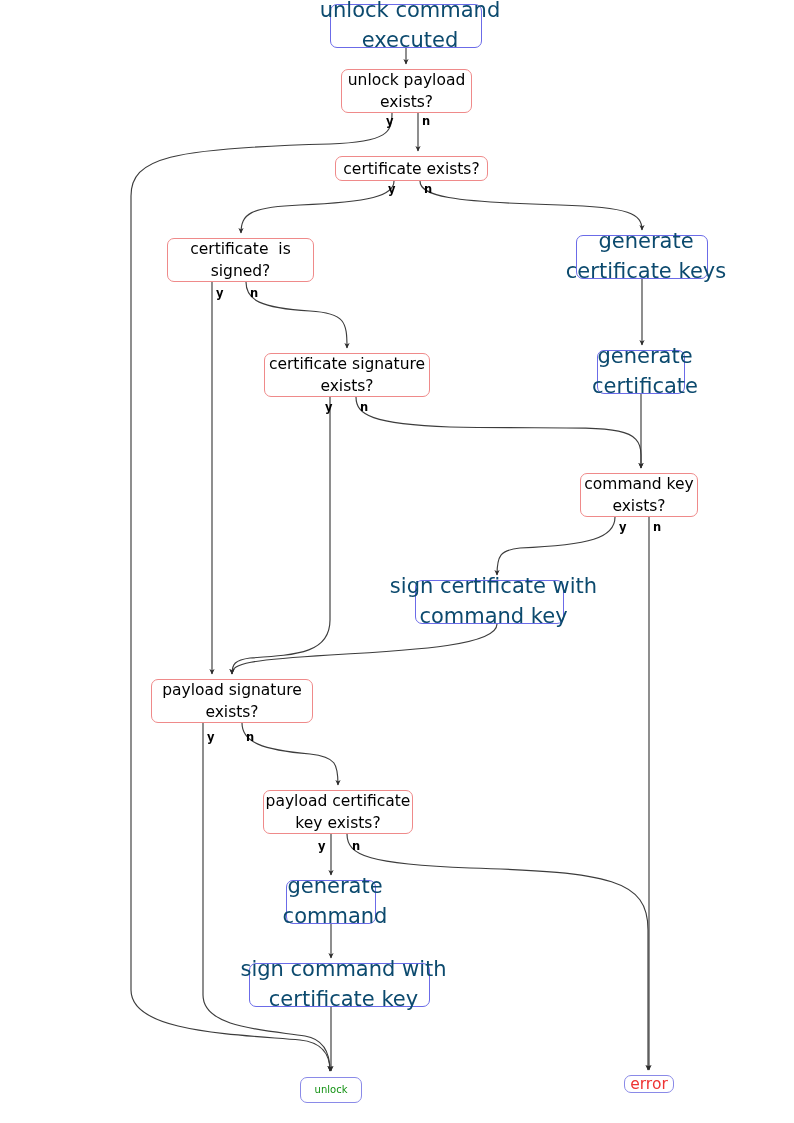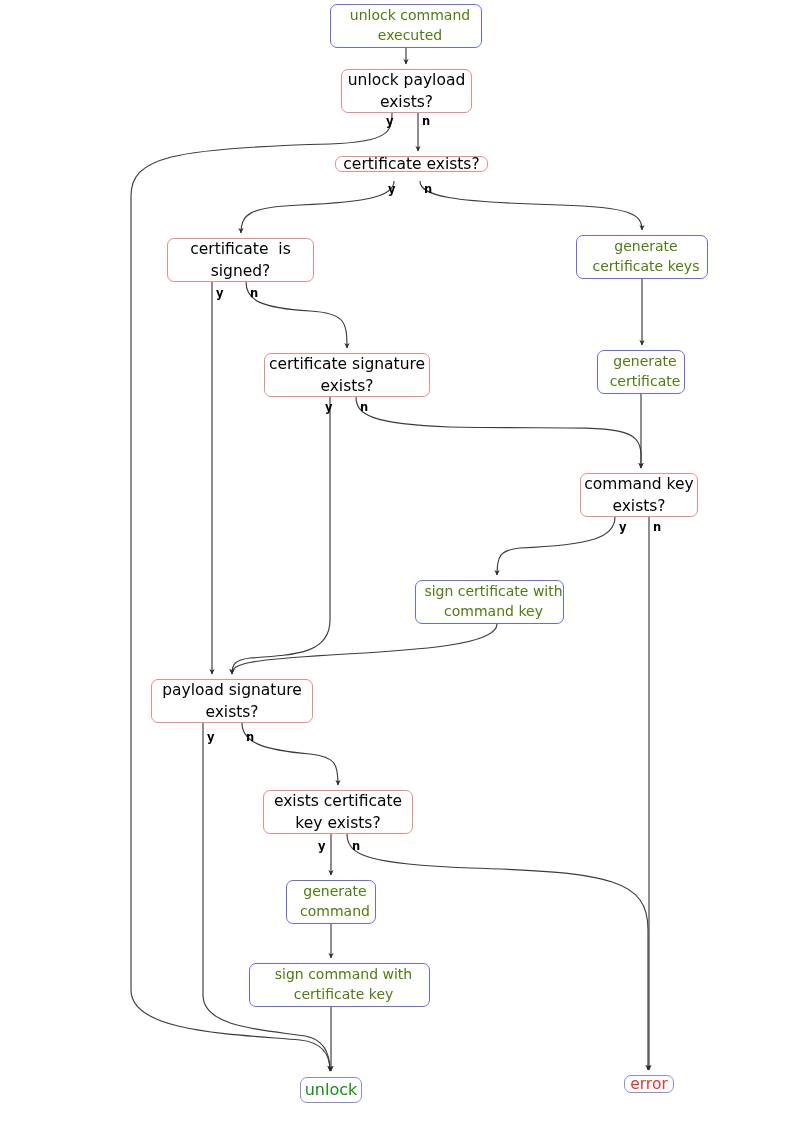--- a/index.html
+++ b/index.html
@@ -5,22 +5,22 @@
 <style>
   html,body{margin:0;padding:0;background:#ffffff;}
   body{font-family:"DejaVu Sans","Liberation Sans",sans-serif;}
   #stage{position:relative;width:794px;height:1123px;overflow:hidden;background:#fff;}
   #edges{position:absolute;left:0;top:0;width:794px;height:1123px;}
   .node{position:absolute;box-sizing:border-box;border-radius:7px;background:#ffffff;
         display:flex;flex-direction:column;align-items:center;justify-content:center;
         line-height:1.42;white-space:pre;text-align:center;}
   .node .ln{display:block;}
   .decision{border:1.3px solid #ef8a8a;color:#000000;font-size:15.5px;}
-  .process{border:1.3px solid #6b6be8;color:#4d7c0f;font-size:14px;padding-left:8px;}
-  .term-ok{border:1.3px solid #8a8ae8;color:#139213;font-size:16px;}
+  .process{border:1.3px solid #6b6be8;color:#0c4a6e;font-size:21px;padding-left:8px;}
+  .term-ok{border:1.3px solid #8a8ae8;color:#139213;font-size:10px;}
   .term-err{border:1.3px solid #8a8ae8;color:#ee3333;font-size:15.5px;}
   .elabel{position:absolute;font-size:11.5px;font-weight:bold;color:#000;
           font-family:"DejaVu Sans","Liberation Sans",sans-serif;line-height:1;}
 </style>
 </head>
 <body>
 
 <div id="stage">
 
   <svg id="edges" viewBox="0 0 794 1123" xmlns="http://www.w3.org/2000/svg">
@@ -49,29 +49,29 @@
         <path d="M331,834 L331,875" marker-end="url(#arrow)"></path>
         <path d="M347,834 C347,856 370,864 470,868 C610,872 648,880 648,930 L648,1070" marker-end="url(#arrow)"></path>
         <path d="M331,924 L331,958" marker-end="url(#arrow)"></path>
         <path d="M331,1007 L331,1071" marker-end="url(#arrow)"></path>
       </g>
   </svg>
 
   <div id="node-layer">
       <div class="node process" style="left: 330px; top: 4px; width: 152px; height: 44px;"><span class="ln">unlock command</span><span class="ln">executed</span></div>
       <div class="node decision" style="left: 341px; top: 69px; width: 131px; height: 44px;"><span class="ln">unlock payload</span><span class="ln">exists?</span></div>
-      <div class="node decision" style="left: 335px; top: 156px; width: 153px; height: 16px;"><span class="ln">certificate exists?</span></div>
+      <div class="node decision" style="left: 335px; top: 156px; width: 153px; height: 25px;"><span class="ln">certificate exists?</span></div>
       <div class="node decision" style="left: 167px; top: 238px; width: 147px; height: 44px;"><span class="ln">certificate  is</span><span class="ln">signed?</span></div>
       <div class="node process" style="left: 576px; top: 235px; width: 132px; height: 44px;"><span class="ln">generate</span><span class="ln">certificate keys</span></div>
       <div class="node decision" style="left: 264px; top: 353px; width: 166px; height: 44px; text-align: center;"><span class="ln">certificate signature</span><span class="ln">exists?</span></div>
       <div class="node process" style="left: 597px; top: 350px; width: 88px; height: 44px;"><span class="ln">generate</span><span class="ln">certificate</span></div>
       <div class="node decision" style="left: 580px; top: 473px; width: 118px; height: 44px;"><span class="ln">command key</span><span class="ln">exists?</span></div>
       <div class="node process" style="left: 415px; top: 580px; width: 149px; height: 44px;"><span class="ln">sign certificate with</span><span class="ln">command key</span></div>
       <div class="node decision" style="left: 151px; top: 679px; width: 162px; height: 44px;"><span class="ln">payload signature</span><span class="ln">exists?</span></div>
-      <div class="node decision" style="left: 263px; top: 790px; width: 150px; height: 44px;"><span class="ln">exists certificate</span><span class="ln">key exists?</span></div>
+      <div class="node decision" style="left: 263px; top: 790px; width: 150px; height: 44px;"><span class="ln">payload certificate</span><span class="ln">key exists?</span></div>
       <div class="node process" style="left: 286px; top: 880px; width: 90px; height: 44px;"><span class="ln">generate</span><span class="ln">command</span></div>
       <div class="node process" style="left: 249px; top: 963px; width: 181px; height: 44px;"><span class="ln">sign command with</span><span class="ln">certificate key</span></div>
       <div class="node term-ok" style="left: 300px; top: 1077px; width: 62px; height: 26px;"><span class="ln">unlock</span></div>
       <div class="node term-err" style="left: 624px; top: 1075px; width: 50px; height: 18px;"><span class="ln">error</span></div>
     </div>
   <div id="label-layer">
       <div class="elabel" style="left: 386px; top: 116px;">y</div>
       <div class="elabel" style="left: 422px; top: 116px;">n</div>
       <div class="elabel" style="left: 388px; top: 184px;">y</div>
       <div class="elabel" style="left: 424px; top: 184px;">n</div>

